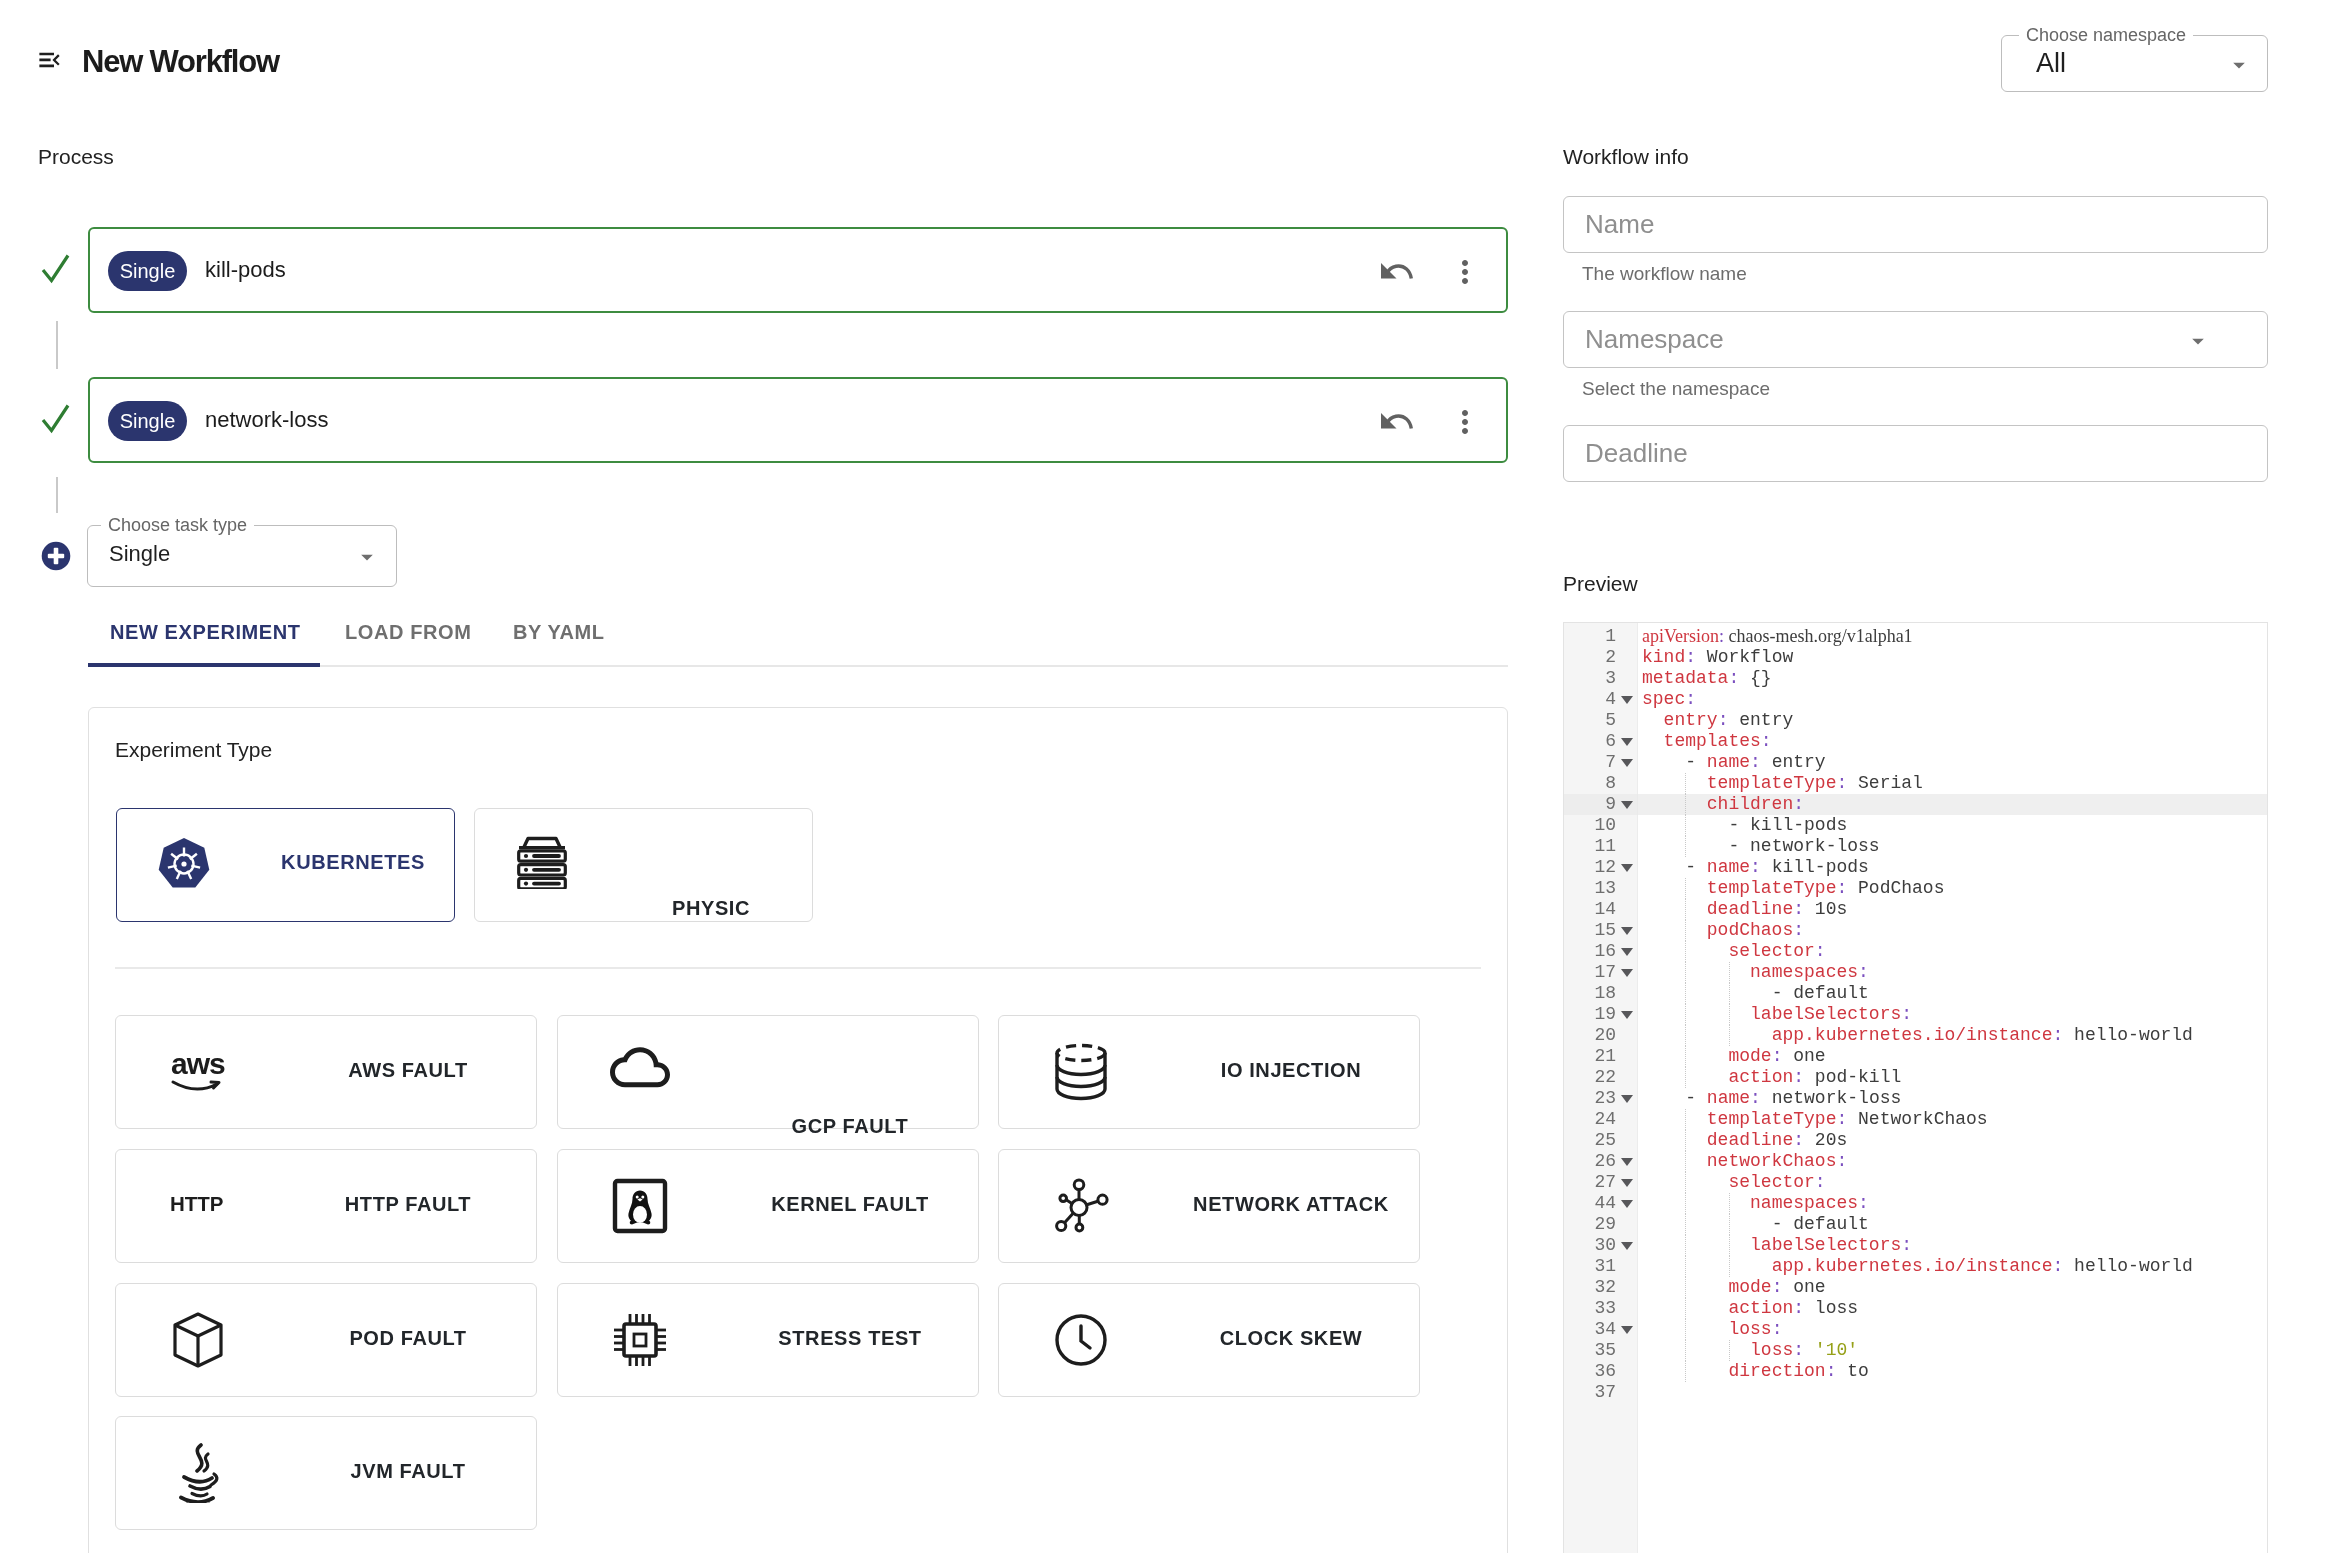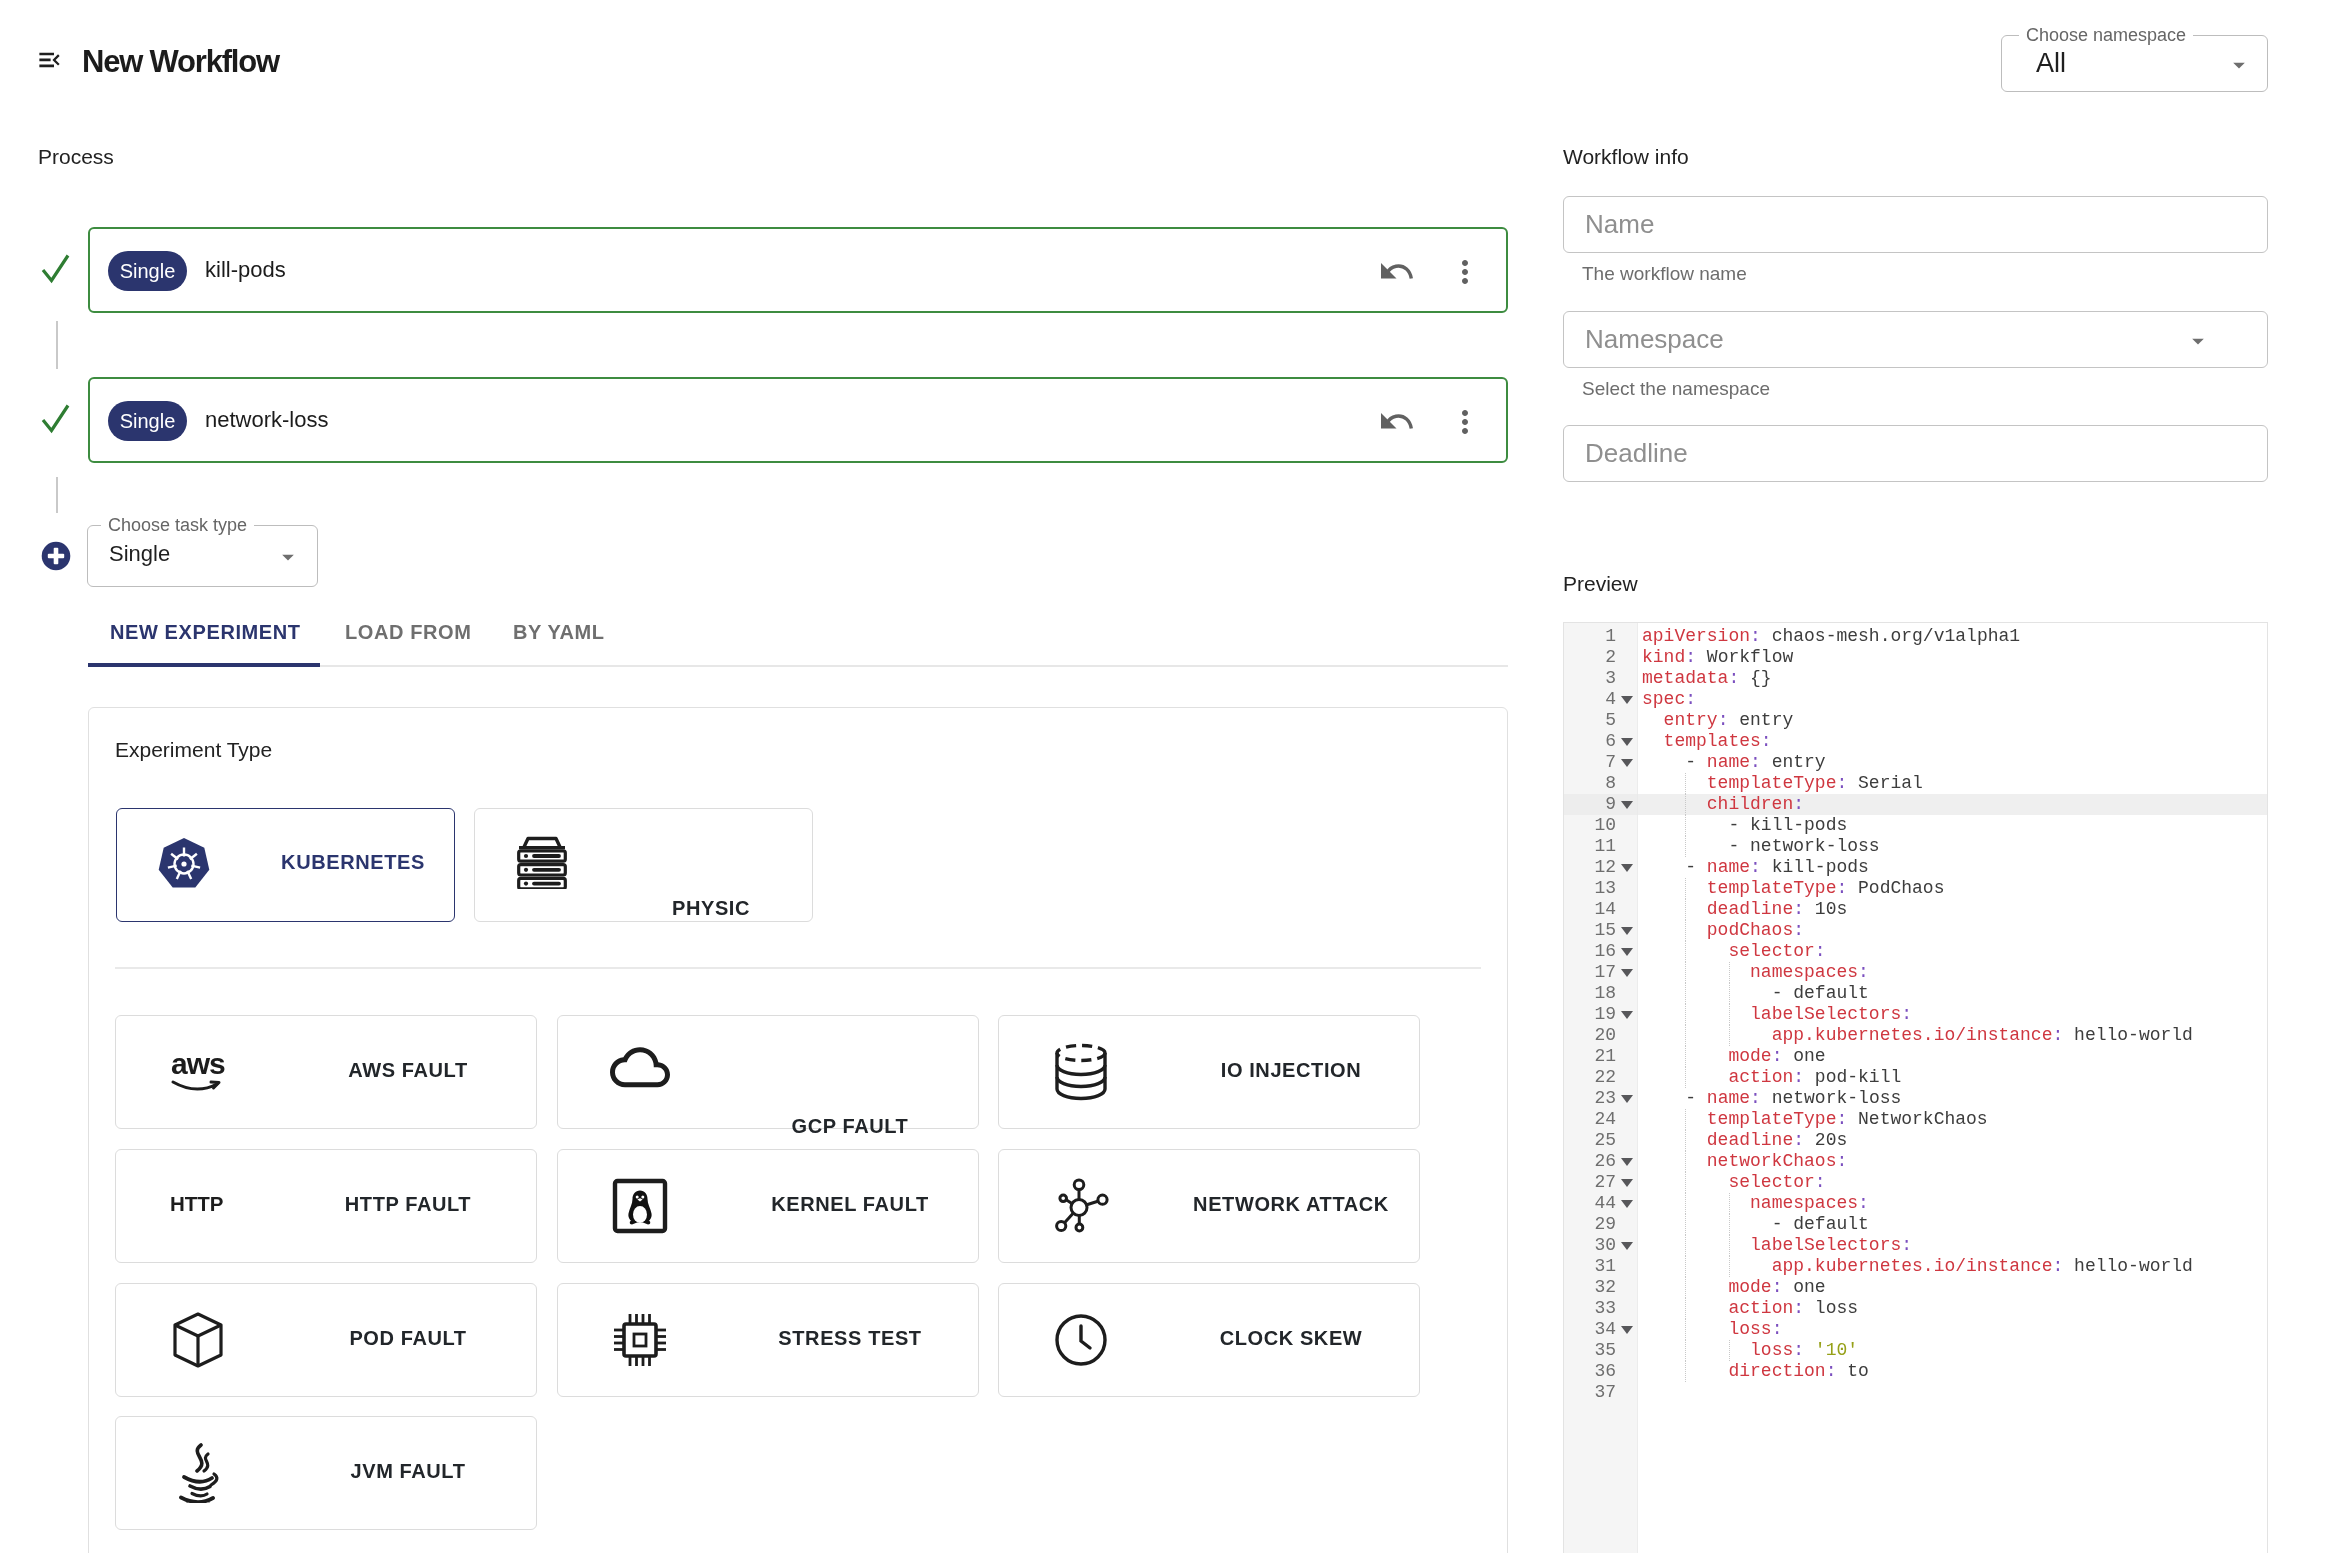--- a/index.html
+++ b/index.html
@@ -72,21 +72,21 @@
  <svg class="abs" style="left:1357px;top:25px" width="36" height="36" viewBox="0 0 24 24" fill="#616161">
         <path d="M12 8c1.1 0 2-.9 2-2s-.9-2-2-2-2 .9-2 2 .9 2 2 2zm0 2c-1.1 0-2 .9-2 2s.9 2 2 2 2-.9 2-2-.9-2-2-2zm0 6c-1.1 0-2 .9-2 2s.9 2 2 2 2-.9 2-2-.9-2-2-2z"></path>
       </svg>
 </div>
 <div class="conn" style="left:56px;top:477px;height:36px;"></div>
 <svg class="abs" style="left:41px;top:541px" width="30" height="30" viewBox="0 0 30 30">
       <circle cx="15" cy="15" r="14.3" fill="#2b356e"></circle>
       <rect x="6.8" y="12.7" width="16.4" height="4.6" rx="1" fill="#fff"></rect>
       <rect x="12.7" y="6.8" width="4.6" height="16.4" rx="1" fill="#fff"></rect>
     </svg>
-<div class="ol" style="left:87px;top:525px;width:231px;height:62px;">
+<div class="ol" style="left:87px;top:525px;width:310px;height:62px;">
  <span class="lbl" style="left:13px;">Choose task type</span>
  <div style="position:absolute;left:21px;top:0;height:55px;display:flex;align-items:center;font-size:22px;color:#1f1f1f;">Single</div>
  <svg class="abs" style="right:15px;top:17px" width="28" height="28" viewBox="0 0 24 24" fill="#6e6e6e">
         <path d="M7 10l5 5 5-5z"></path>
       </svg>
 </div>
 
 <div class="tab" style="left:110px;top:621px;color:#2b356e;">NEW EXPERIMENT</div>
 <div class="tab" style="left:345px;top:621px;">LOAD FROM</div>
 <div class="tab" style="left:513px;top:621px;">BY YAML</div>
@@ -328,21 +328,21 @@
       <div class="ln" style="left:0;top:612px;">30</div>
       <div class="fold" style="left:57px;top:619px;"></div>
       <div class="ln" style="left:0;top:633px;">31</div>
       <div class="ln" style="left:0;top:654px;">32</div>
       <div class="ln" style="left:0;top:675px;">33</div>
       <div class="ln" style="left:0;top:696px;">34</div>
       <div class="fold" style="left:57px;top:703px;"></div>
       <div class="ln" style="left:0;top:717px;">35</div>
       <div class="ln" style="left:0;top:738px;">36</div>
       <div class="ln" style="left:0;top:759px;">37</div>
- <div class="cm abs" style="left:78px;top:3px;"><span class="k">apiVersion</span><span class="c">:</span><span class="v"> chaos-mesh.org/v1alpha1</span></div>
+ <div class="cm abs" style="left:78px;top:3px;font-family:Liberation Serif, serif;"><span class="k">apiVersion</span><span class="c">:</span><span class="v"> chaos-mesh.org/v1alpha1</span></div>
       <div class="cm abs" style="left:78px;top:24px;"><span class="k">kind</span><span class="c">:</span><span class="v"> Workflow</span></div>
       <div class="cm abs" style="left:78px;top:45px;"><span class="k">metadata</span><span class="c">:</span><span class="v"> {}</span></div>
       <div class="cm abs" style="left:78px;top:66px;"><span class="k">spec</span><span class="c">:</span></div>
       <div class="cm abs" style="left:78px;top:87px;">  <span class="k">entry</span><span class="c">:</span><span class="v"> entry</span></div>
       <div class="cm abs" style="left:78px;top:108px;">  <span class="k">templates</span><span class="c">:</span></div>
       <div class="cm abs" style="left:78px;top:129px;">    <span class="v">- </span><span class="k">name</span><span class="c">:</span><span class="v"> entry</span></div>
       <div class="cm abs" style="left:78px;top:150px;">      <span class="k">templateType</span><span class="c">:</span><span class="v"> Serial</span></div>
       <div class="cm abs" style="left:78px;top:171px;">      <span class="k">children</span><span class="c">:</span></div>
       <div class="cm abs" style="left:78px;top:192px;">        <span class="v">- </span><span class="v">kill-pods</span></div>
       <div class="cm abs" style="left:78px;top:213px;">        <span class="v">- </span><span class="v">network-loss</span></div>

